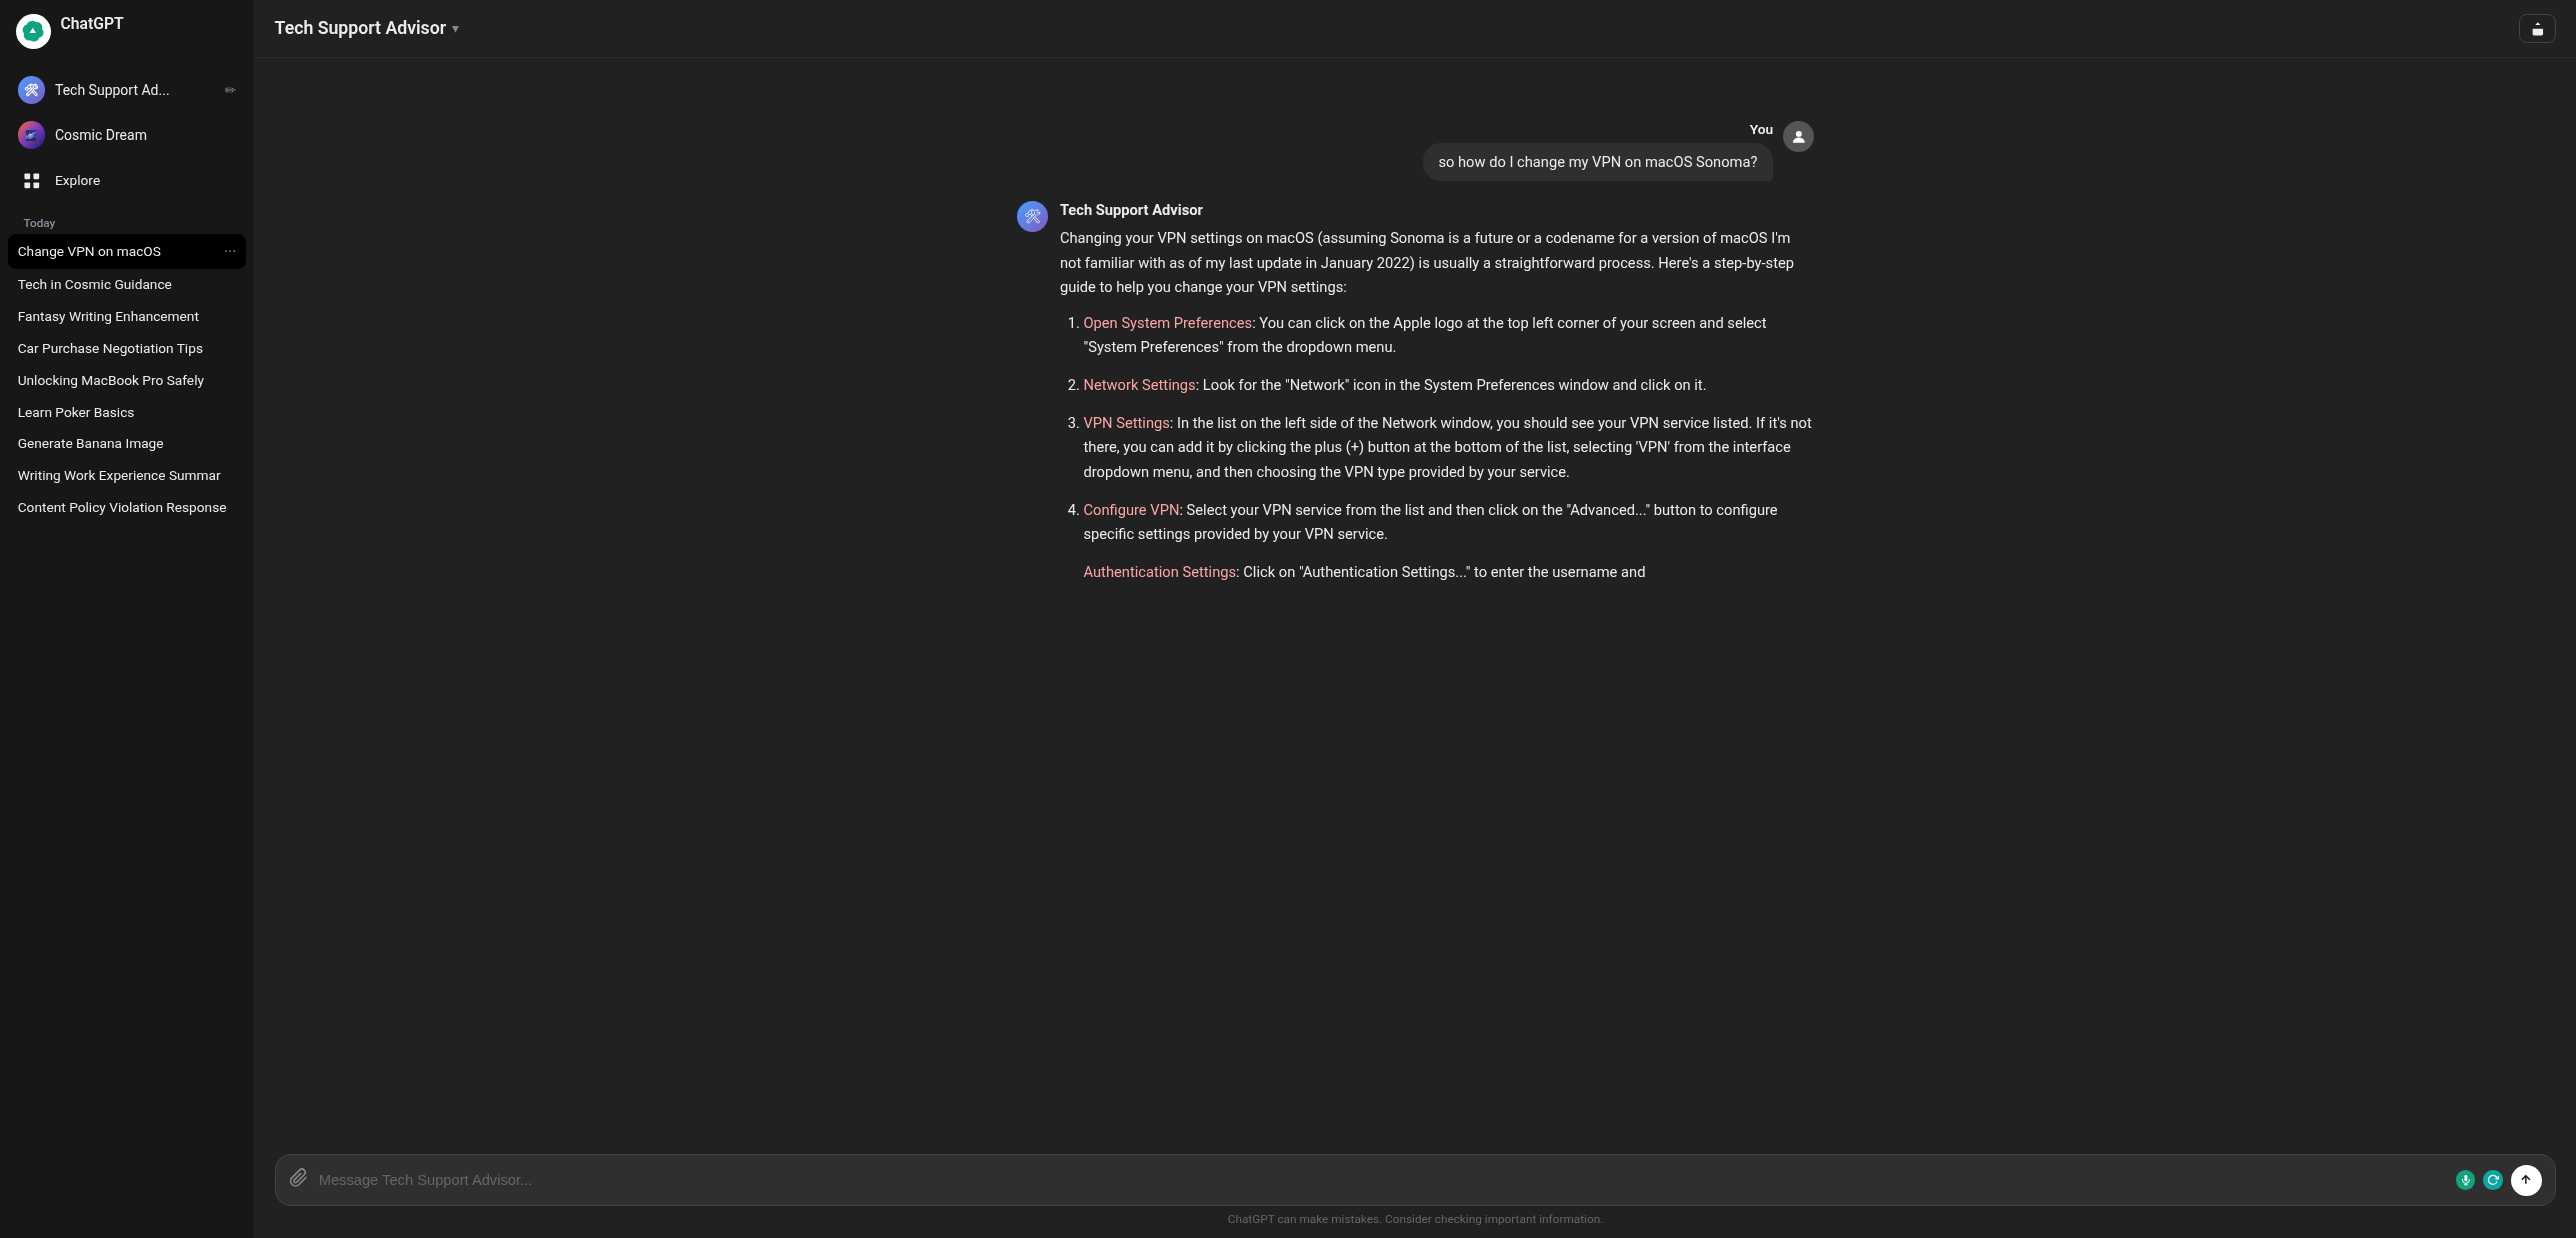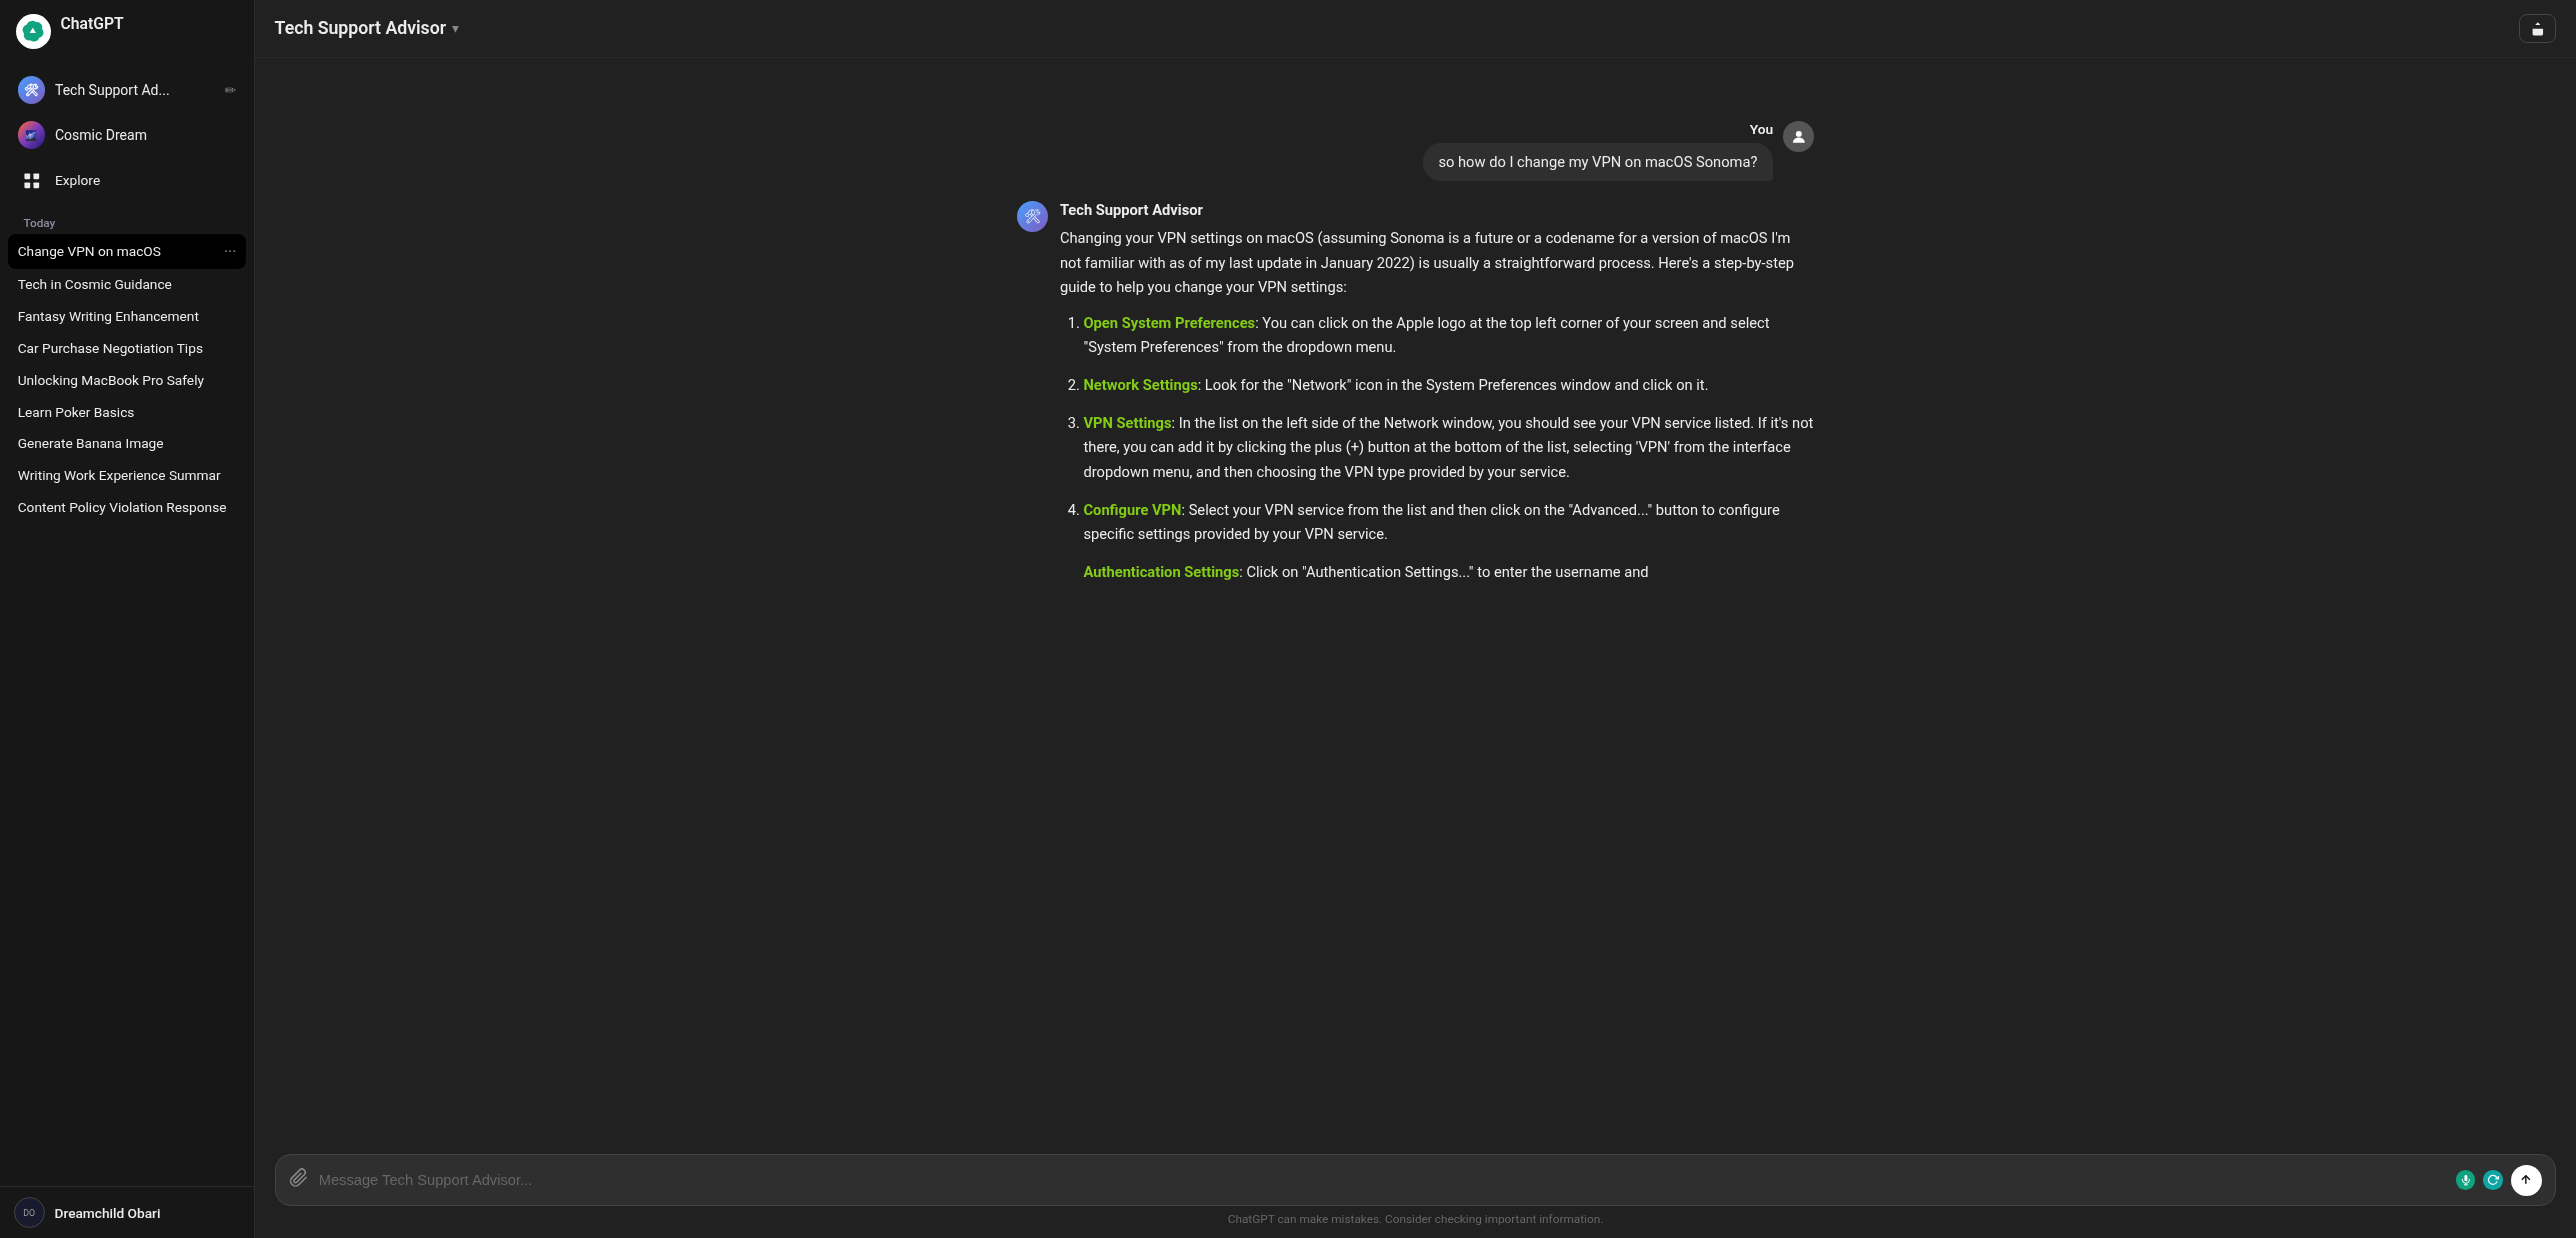--- a/index.html
+++ b/index.html
@@ -354,22 +354,22 @@
       padding-left: 23.6px;
       margin-top: 11.8px;
     }
 
     .assistant-text li {
       margin-bottom: 13.7px;
       line-height: 1.65;
     }
 
     .assistant-text strong {
-      font-weight: 700;
-      color: #84cc16;
+      font-weight: 400;
+      color: #fca5a5;
     }
 
     
     .input-area-wrapper {
       flex-shrink: 0;
       padding: 0 19.6px 9.8px;
     }
 
     .input-box {
       background: #2f2f2f;
@@ -532,26 +532,20 @@
       <span class="sidebar-list-item-text">Generate Banana Image</span>
     </div>
     <div class="sidebar-list-item">
       <span class="sidebar-list-item-text">Writing Work Experience Summar</span>
     </div>
     <div class="sidebar-list-item">
       <span class="sidebar-list-item-text">Content Policy Violation Response</span>
     </div>
   </div>
 
-  <div class="sidebar-footer">
-    <div class="user-avatar">
-      <span style="font-size:8.8px;color:#999;">DO</span>
-    </div>
-    <span class="user-name">Dreamchild Obari</span>
-  </div>
 </aside>
 
 <main class="main">
 
   <header class="main-header">
     <div class="header-title-group">
       <span class="header-title">Tech Support Advisor</span>
       <span class="header-chevron">▾</span>
     </div>
     <button class="header-share-btn">

